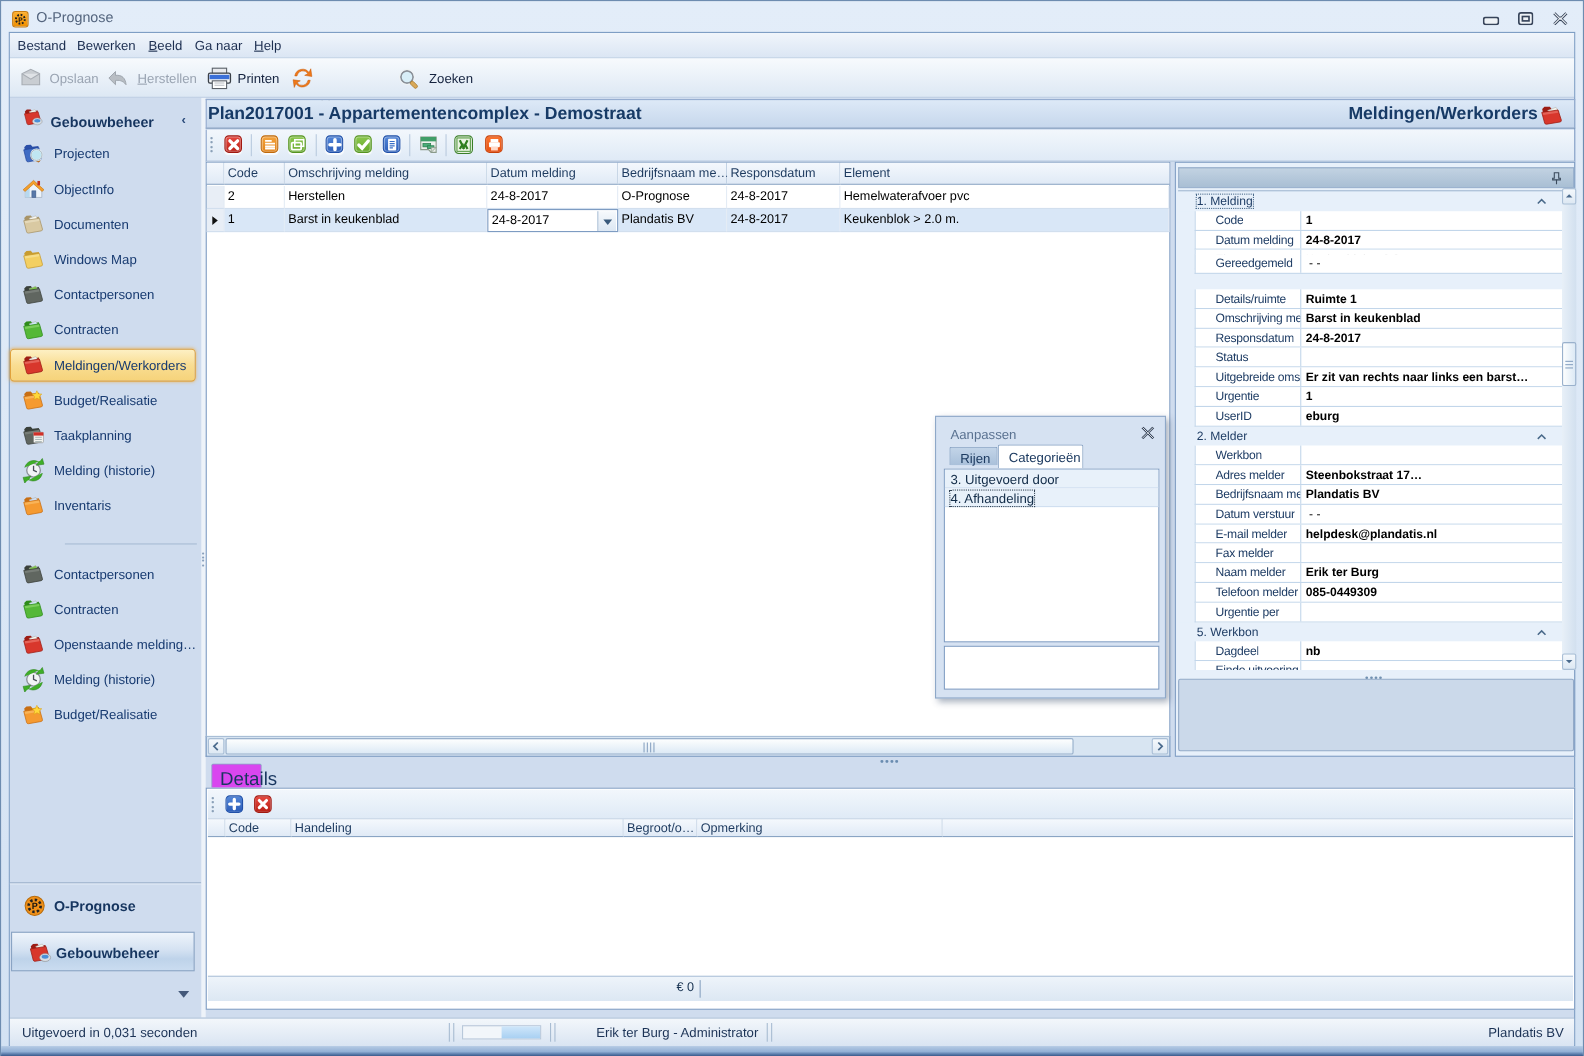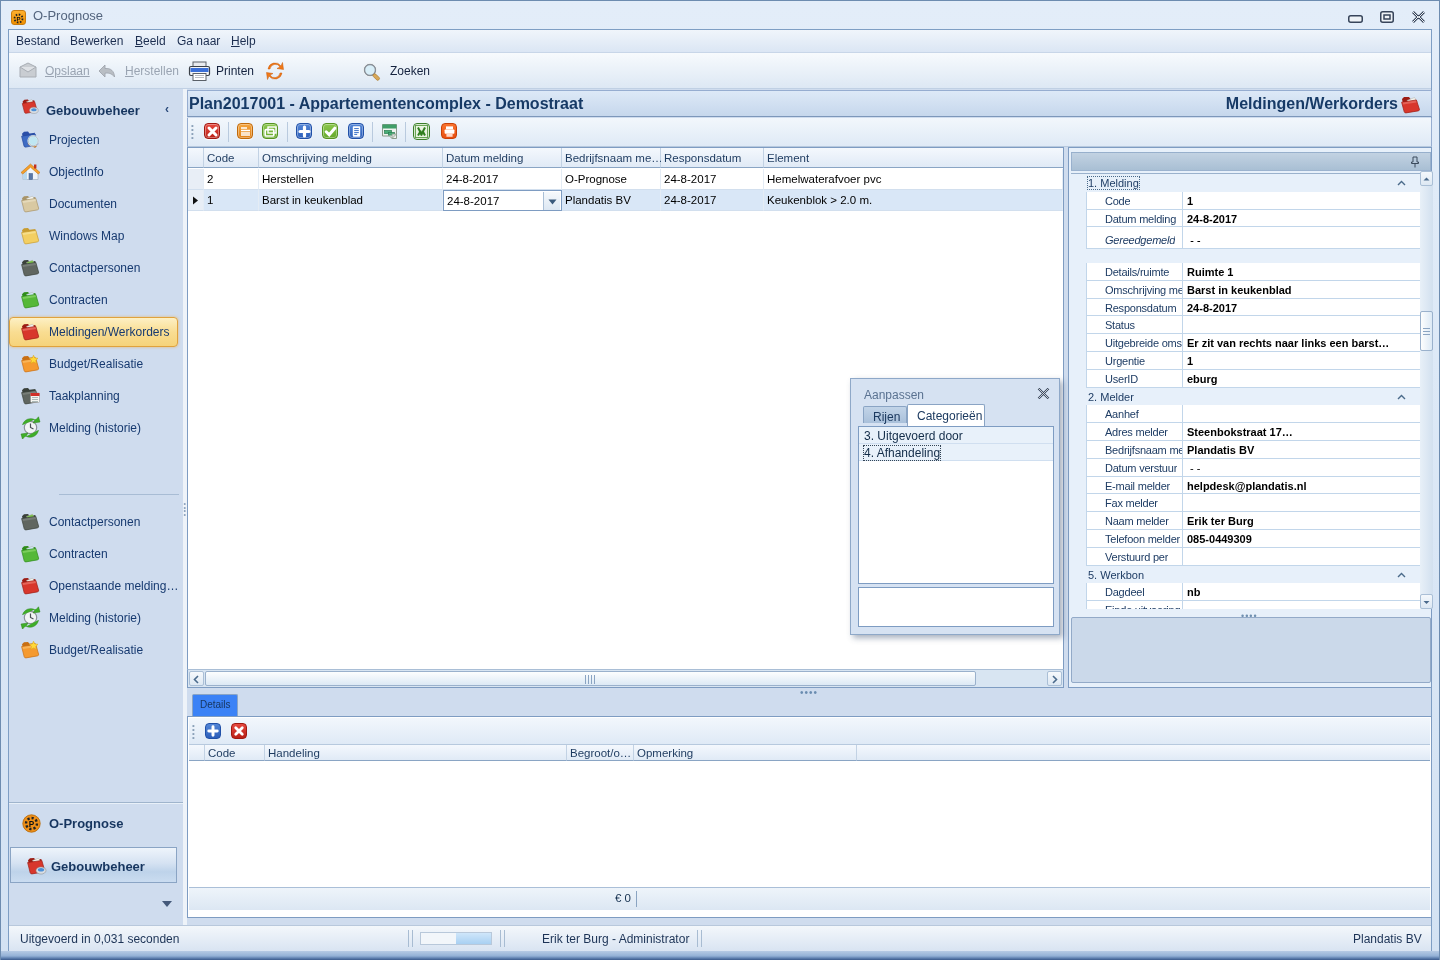--- a/index.html
+++ b/index.html
@@ -66,21 +66,21 @@
 #rp-empty { position:absolute; left:2px; top:469px; width:360px; height:66px; background:#cbd9ea; border:1px solid #93aac8; border-radius:2px; }
 
 
 #dlg { left:850px; top:378px; width:210px; height:257px; background:#d6e2f2; border:1px solid #8ea8c8; box-shadow:3px 3px 6px rgba(60,80,110,.45); }
 #dlg-title { position:absolute; left:13px; top:9px; font-size:12px; color:#5a7291; }
 #dlg-tabs { position:absolute; left:7px; top:25px; width:196px; height:22px; }
 #dlg-list { position:absolute; left:7px; top:47px; width:196px; height:158px; background:#fff; border:1px solid #7e9cc2; font-size:12px; color:#122c48; }
 #dlg-box2 { position:absolute; left:7px; top:208px; width:196px; height:40px; background:#fff; border:1px solid #7e9cc2; }
 
 
-#details-tab { left:192px; top:694px; width:46px; height:23px; background:#3b82f6; border:1px solid #8aa5c6; border-bottom:none; border-radius:2px 2px 0 0; font-size:10px; color:#17355e; }
+#details-tab { left:192px; top:694px; width:46px; height:23px; background:#d946ef; border:1px solid #8aa5c6; border-bottom:none; border-radius:2px 2px 0 0; font-size:17px; color:#17355e; }
 #details-box { left:187px; top:716px; width:1245px; height:202px; background:#fff; border:1px solid #7e9cc2; }
 #dtoolbar { position:absolute; left:1px; top:1px; width:1241px; height:27px; background:linear-gradient(#f2f7fc,#dfeaf6); border-bottom:1px solid #b7c9de; }
 #dgrid-hd { position:absolute; left:1px; top:28px; width:1241px; height:20px; }
 #dfooter { position:absolute; left:1px; top:170px; width:1241px; height:23px; background:linear-gradient(#eef4fa,#dce7f3); border-top:1px solid #aabfd8; font-size:11.5px; color:#15304f; }
 </style>
 </head>
 <body>
 <div id="frame" class="abs"></div>
 <div id="titlebar" class="abs">
   <div id="title-ico" class="abs"><svg width="13" height="13" viewBox="0 0 13 13">
@@ -125,21 +125,21 @@
     </svg>
   <svg class="abs" style="left:256px;top:8px;" width="20" height="20" viewBox="0 0 20 20">
       <path d="M3 8 A 7.2 7.2 0 0 1 16 5 L17.5 1.5 L18.5 8.5 L12 7.5 L15 6 A 5.4 5.4 0 0 0 5 8 Z" fill="#f07818" stroke="#c85a08" stroke-width="0.5"></path>
       <path d="M17 12 A 7.2 7.2 0 0 1 4 15 L2.5 18.5 L1.5 11.5 L8 12.5 L5 14 A 5.4 5.4 0 0 0 15 12 Z" fill="#f07818" stroke="#c85a08" stroke-width="0.5"></path>
     </svg>
   <svg class="abs" style="left:353px;top:9px;" width="19" height="19" viewBox="0 0 19 19">
       <circle cx="8" cy="8" r="5.6" fill="#d8eef8" stroke="#8a9098" stroke-width="1.6"></circle>
       <circle cx="8" cy="8" r="6.8" fill="none" stroke="#eef2f4" stroke-width="1"></circle>
       <rect x="11.6" y="11" width="7.5" height="3.4" rx="1.5" transform="rotate(45 12 12.5)" fill="#d8a858" stroke="#a87828" stroke-width="0.7"></rect>
     </svg>
-  <span class="tbtxt dis" style="left:36px;text-decoration:underline;">Opslaan</span>
+  <span class="tbtxt dis" style="left:36px;">Opslaan</span>
   <span class="tbtxt dis" style="left:116px;"><u>H</u>erstellen</span>
   <span class="tbtxt" style="left:207px;">Printen</span>
   <span class="tbtxt" style="left:283px;margin-top:24px;">Vernieuwen</span>
   <span class="tbtxt" style="left:381px;">Zoeken</span>
 </div>
 <div id="sidebar" class="abs">
   <div class="sb-item" id="sb-head" style="top:6px;">
       <svg class="sb-ico" viewBox="0 0 23 23" style="left:11px;top:1px;width:20px;height:20px;">
         <path d="M3 6.2 L5 4.2 L9 4 L10.5 5.8 L16.5 5 L15.8 9.5 L4 10.5 Z" fill="#9c1c14"></path>
         <path d="M7.5 6.5 L13.5 4.2 L16 8.2 L9.5 10 Z" fill="#f4f4ee" stroke="#b0b0a8" stroke-width="0.5"></path>
@@ -237,20 +237,29 @@
     </div>
   <div class="sb-item" style="top:323px;">
       <svg class="sb-ico" viewBox="0 0 23 23">
         <circle cx="11.5" cy="11.5" r="6.2" fill="#f2f4f6" stroke="#8a9098" stroke-width="1.2"></circle>
         <path d="M11.5 7.5 L11.5 11.5 L14.5 13" stroke="#485058" stroke-width="1.2" fill="none"></path>
         <path d="M3.5 9 A 8.5 8.5 0 0 1 16 3.8 L14 7 L21 6 L19.5 0.8 L18 2.6" fill="#3fae28" stroke="#2a8018" stroke-width="0.5"></path>
         <path d="M19.5 14 A 8.5 8.5 0 0 1 7 20.2 L9 17 L2 18 L3.5 23.2 L5 21.4" fill="#3fae28" stroke="#2a8018" stroke-width="0.5"></path>
       </svg>
       <span class="lbl">Melding (historie)</span>
     </div>
+  <div class="sb-item" style="top:355px;">
+      <svg class="sb-ico" viewBox="0 0 23 23">
+        <path d="M3 6.2 L5 4.2 L9 4 L10.5 5.8 L16.5 5 L15.8 9.5 L4 10.5 Z" fill="#c86f14"></path>
+        <path d="M7.5 6.5 L13.5 4.2 L16 8.2 L9.5 10 Z" fill="#cfe0f8" stroke="#b0b0a8" stroke-width="0.5"></path>
+        <path d="M2.6 8.6 L16.8 6.4 L19.6 16.2 Q19.9 17.6 18.4 17.9 L7 19.9 Q5.6 20.1 5.2 18.8 Z" fill="#f59a30" stroke="#c86f14" stroke-width="0.7"></path>
+        <path d="M3.4 9 L16.4 7 L17 9 L4 11 Z" fill="#fcc878" opacity="0.55"></path>
+      </svg>
+      <span class="lbl">Inventaris</span>
+    </div>
   <div class="sb-sep" style="left:50px;top:405px;width:120px;"></div>
   <div class="sb-item" style="top:417px;">
       <svg class="sb-ico" viewBox="0 0 23 23">
         <path d="M3 6.2 L5 4.2 L9 4 L10.5 5.8 L16.5 5 L15.8 9.5 L4 10.5 Z" fill="#3a403a"></path>
         <path d="M7.5 6.5 L13.5 4.2 L16 8.2 L9.5 10 Z" fill="#7cc44a" stroke="#b0b0a8" stroke-width="0.5"></path>
         <path d="M2.6 8.6 L16.8 6.4 L19.6 16.2 Q19.9 17.6 18.4 17.9 L7 19.9 Q5.6 20.1 5.2 18.8 Z" fill="#606660" stroke="#3a403a" stroke-width="0.7"></path>
         <path d="M3.4 9 L16.4 7 L17 9 L4 11 Z" fill="#8a908a" opacity="0.55"></path>
       </svg>
       <span class="lbl">Contactpersonen</span>
     </div>
@@ -486,21 +495,21 @@
     <div class="pgrow" style="top:35.6px;">
         <div class="pgdiv"></div>
         <span class="pgl">Datum melding</span>
         <span class="pgv">24-8-2017</span>
       </div>
     <div class="pgrow" style="top:53.4px;">
         <div class="pgdiv"></div>
         <span class="pgl">Element</span>
         <span class="pgv nb">Keukenblok &gt; 2.0 m.</span>
       </div>
-    <div class="pgrow" style="top:57px;font-style:italic;">
+    <div class="pgrow" style="top:57px;">
         <div class="pgdiv"></div>
         <span class="pgl">Gereedgemeld</span>
         <span class="pgv nb">&nbsp;- -</span>
       </div>
     <div class="pgrow" style="top:89.0px;">
         <div class="pgdiv"></div>
         <span class="pgl">Details/ruimte</span>
         <span class="pgv">Ruimte 1</span>
       </div>
     <div class="pgrow" style="top:106.8px;">
@@ -534,21 +543,21 @@
         <span class="pgv">eburg</span>
       </div>
     <div class="pggrp" style="top:213.6px;">
         <span style="position:absolute;left:17px;top:3px;">2. Melder</span>
         <svg style="position:absolute;right:14px;top:6px;" width="9" height="6" viewBox="0 0 9 6">
           <path d="M1 5 L4.5 1.5 L8 5" stroke="#4a6a8a" stroke-width="1.4" fill="none"></path>
         </svg>
       </div>
     <div class="pgrow" style="top:231.4px;">
         <div class="pgdiv"></div>
-        <span class="pgl">Aanhef</span>
+        <span class="pgl">Werkbon</span>
         <span class="pgv nb"></span>
       </div>
     <div class="pgrow" style="top:249.2px;">
         <div class="pgdiv"></div>
         <span class="pgl">Adres melder</span>
         <span class="pgv">Steenbokstraat 17…</span>
       </div>
     <div class="pgrow" style="top:267.0px;">
         <div class="pgdiv"></div>
         <span class="pgl">Bedrijfsnaam me</span>
@@ -574,21 +583,21 @@
         <span class="pgl">Naam melder</span>
         <span class="pgv">Erik ter Burg</span>
       </div>
     <div class="pgrow" style="top:356.0px;">
         <div class="pgdiv"></div>
         <span class="pgl">Telefoon melder</span>
         <span class="pgv">085-0449309</span>
       </div>
     <div class="pgrow" style="top:373.8px;">
         <div class="pgdiv"></div>
-        <span class="pgl">Verstuurd per</span>
+        <span class="pgl">Urgentie per</span>
         <span class="pgv nb"></span>
       </div>
     <div class="pggrp" style="top:391.6px;">
         <span style="position:absolute;left:17px;top:3px;">5. Werkbon</span>
         <svg style="position:absolute;right:14px;top:6px;" width="9" height="6" viewBox="0 0 9 6">
           <path d="M1 5 L4.5 1.5 L8 5" stroke="#4a6a8a" stroke-width="1.4" fill="none"></path>
         </svg>
       </div>
     <div class="pgrow" style="top:409.4px;">
         <div class="pgdiv"></div>

